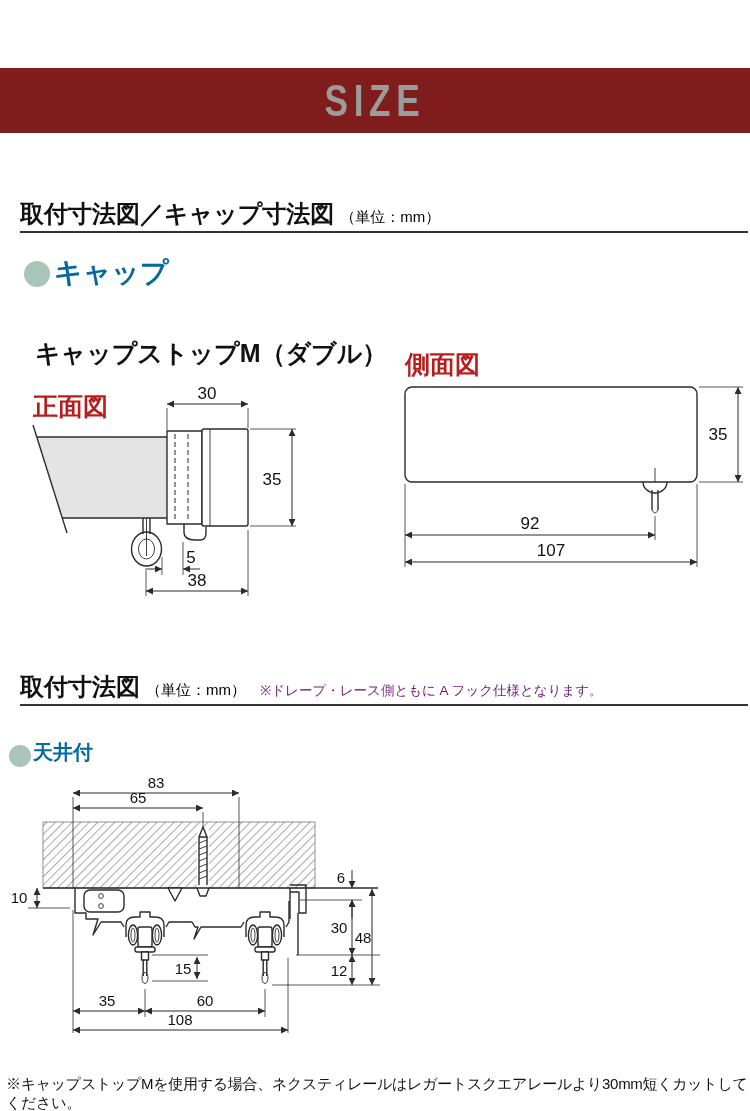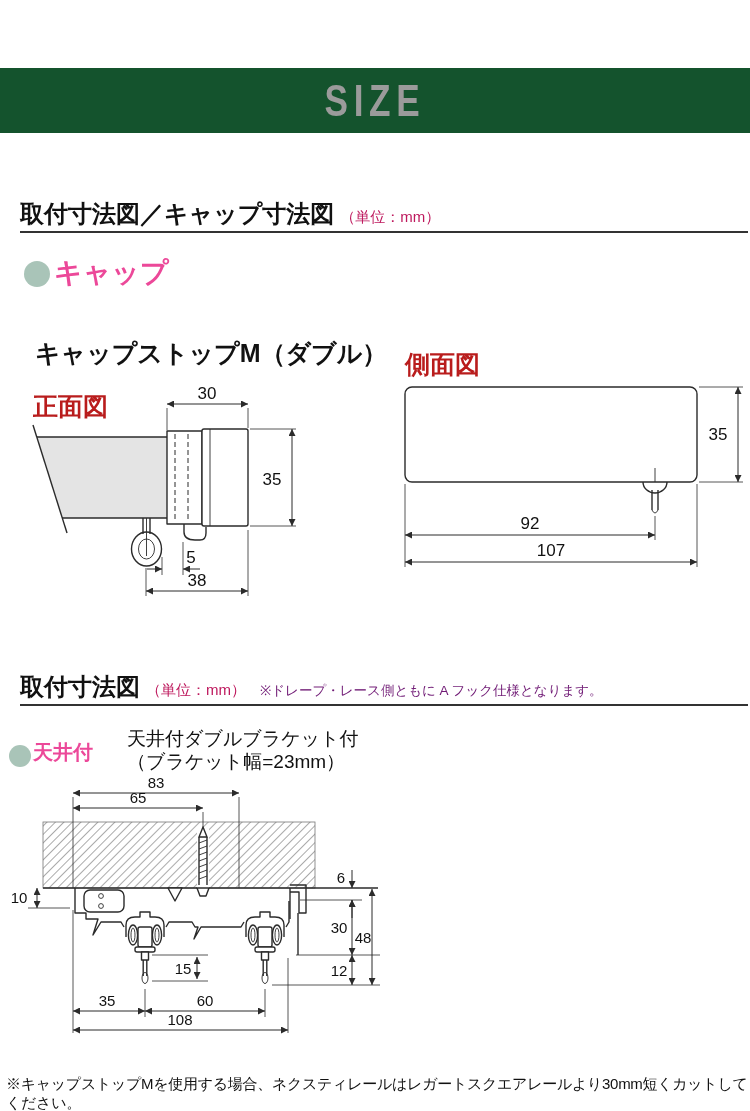--- a/index.html
+++ b/index.html
@@ -1,32 +1,32 @@
 <!DOCTYPE html>
 <html><head>
 <meta charset="utf-8">
 <style>
   html,body{margin:0;padding:0;background:#fff;}
   .page{position:relative;width:750px;height:1111px;background:#fff;overflow:hidden;
         font-family:"Liberation Sans", sans-serif;color:#1a1a1a;}
   
-  .banner{position:absolute;left:0;top:68px;width:750px;height:65px;background:#14532d;
+  .banner{position:absolute;left:0;top:68px;width:750px;height:65px;background:#7f1d1d;
           display:flex;align-items:center;justify-content:center;}
   .banner span{font-size:44px;font-weight:600;color:#9b9b9b;letter-spacing:7px;
                transform:scaleX(.8);}
   
   .sec-head{position:absolute;left:20px;white-space:nowrap;}
   .sec-head .h{font-size:24px;font-weight:600;color:#111;}
-  .sec-head .u{font-size:15px;font-weight:400;color:#be185d;margin-left:6px;}
+  .sec-head .u{font-size:15px;font-weight:400;color:#000000;margin-left:6px;}
   .sec-head .n{font-size:13.5px;font-weight:400;color:#701a75;margin-left:14px;}
   .note-right{position:absolute;right:5px;top:211px;font-size:13.5px;color:#111;}
   .rule{position:absolute;left:20px;right:2px;height:0;border-top:2px solid #333;}
   
   .bullet{position:absolute;border-radius:50%;background:#a9c4b8;}
-  .cat-label{position:absolute;color:#ec4899;font-weight:600;}
+  .cat-label{position:absolute;color:#0369a1;font-weight:600;}
   .sub-label{position:absolute;color:#111;font-weight:600;}
   .sub2{position:absolute;left:127px;top:727px;font-size:19px;line-height:23px;color:#111;font-weight:500;}
   .view-label{position:absolute;font-size:25px;font-weight:600;color:#b91c1c;}
   .footnote{position:absolute;left:6px;top:1039px;font-size:15px;color:#111;letter-spacing:-.3px;margin-top:36px;}
   
   .diagram{position:absolute;}
   svg{position:absolute;left:0;top:0;overflow:visible;}
   .ln{stroke:#2b2b2b;stroke-width:1.4;fill:none;stroke-linejoin:round;}
   .lnf{stroke:#2b2b2b;stroke-width:1.4;fill:#fff;stroke-linejoin:round;}
   .thin{stroke:#2b2b2b;stroke-width:.9;fill:none;}
@@ -152,24 +152,20 @@
     </svg>
   </div>
 
   <div class="sec-head" style="top:671px;">
     <span class="h">取付寸法図</span><span class="u">（単位：mm）</span><span class="n">※ドレープ・レース側ともに A フック仕様となります。</span>
   </div>
   <div class="rule" style="top:704px;"></div>
 
   <div class="bullet" style="left:9px;top:745px;width:22px;height:22px;"></div>
   <div class="cat-label" style="left:33px;top:739px;font-size:20px;">天井付</div>
-  <div class="sub2">
-    <div>天井付ダブルブラケット付</div>
-    <div>（ブラケット幅=23mm）</div>
-  </div>
 
   <div class="diagram" style="left:0;top:775px;width:400px;height:270px;">
     <svg width="400" height="270" viewBox="0 0 400 270">
 
       <rect x="43" y="47" width="272" height="66" fill="url(#hatch)" stroke="#777" stroke-width="0.8"></rect>
       <line class="ln" x1="43" y1="113" x2="378" y2="113"></line>
 
       <line class="ext" x1="73" y1="22" x2="73" y2="113"></line>
       <line class="ext" x1="239" y1="22" x2="239" y2="113"></line>
       <line class="ext" x1="203" y1="37" x2="203" y2="52"></line>

